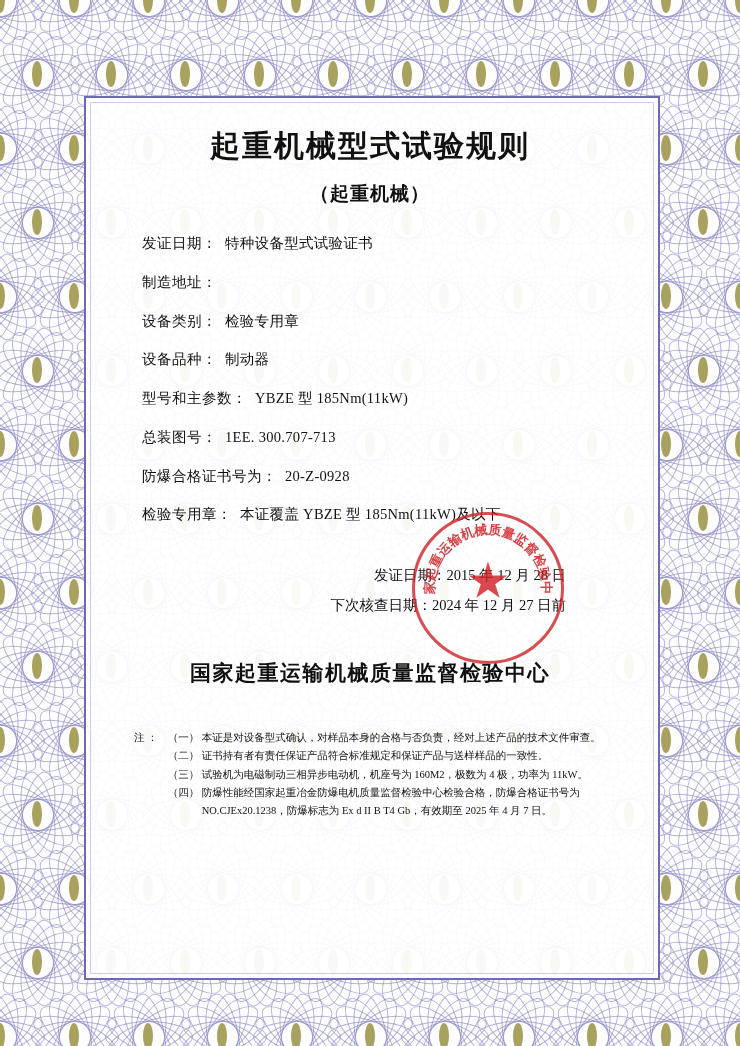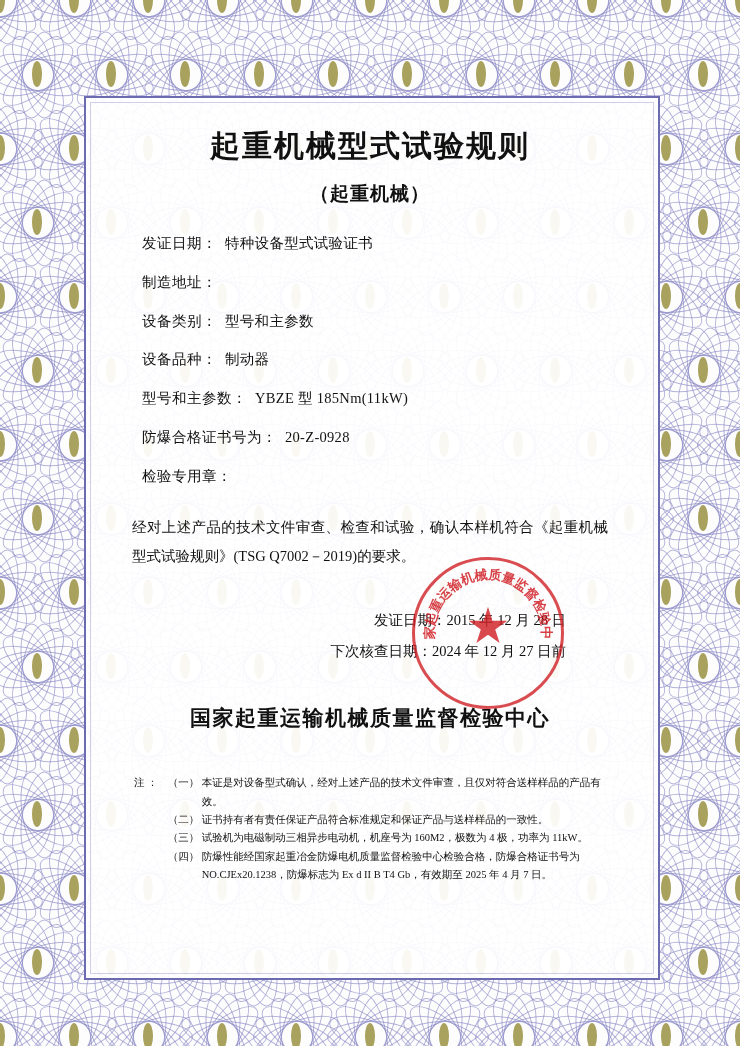--- a/index.html
+++ b/index.html
@@ -2172,40 +2172,44 @@
     <div class="fields">
       <div class="field-row">
         <span class="field-label">发证日期：</span>
         <span class="field-value">特种设备型式试验证书</span>
       </div>
       <div class="field-row">
         <span class="field-label">制造地址：</span>
       </div>
       <div class="field-row">
         <span class="field-label">设备类别：</span>
-        <span class="field-value">型号和主参数</span>
+        <span class="field-value">检验专用章</span>
       </div>
       <div class="field-row">
         <span class="field-label">设备品种：</span>
         <span class="field-value">制动器</span>
       </div>
       <div class="field-row">
         <span class="field-label">型号和主参数：</span>
         <span class="field-value">YBZE 型 185Nm(11kW)</span>
       </div>
       <div class="field-row">
+        <span class="field-label">总装图号：</span>
+        <span class="field-value">1EE. 300.707-713</span>
+      </div>
+      <div class="field-row">
         <span class="field-label">防爆合格证书号为：</span>
         <span class="field-value">20-Z-0928</span>
       </div>
       <div class="field-row">
         <span class="field-label">检验专用章：</span>
+        <span class="field-value">本证覆盖 YBZE 型 185Nm(11kW)及以下</span>
       </div>
     </div>
 
-    <div class="statement">经对上述产品的技术文件审查、检查和试验，确认本样机符合《起重机械型式试验规则》(TSG Q7002－2019)的要求。</div>
 
     <div class="dates">
       <div class="seal">
         <div class="seal-ring"></div>
         <svg viewBox="0 0 152 152" width="152" height="152" aria-hidden="true">
           <defs>
             <path id="arcPath" d="M 22,76 A 54,54 0 0 1 130,76"></path>
           </defs>
           <text>
             <textPath href="#arcPath" startOffset="50%" text-anchor="middle">国家起重运输机械质量监督检验中心</textPath>
@@ -2221,21 +2225,21 @@
 
     <div class="notes">
       <div class="notes-wrap">
         <div class="notes-head">
           <span>注</span>
           <span class="notes-colon">：</span>
         </div>
         <div style="flex:1">
           <div class="note-item">
             <span class="note-idx">（一）</span>
-            <span class="note-text">本证是对设备型式确认，经对上述产品的技术文件审查，且仅对符合送样样品的产品有效。</span>
+            <span class="note-text">本证是对设备型式确认，对样品本身的合格与否负责，经对上述产品的技术文件审查。</span>
           </div>
           <div class="note-item">
             <span class="note-idx">（二）</span>
             <span class="note-text">证书持有者有责任保证产品符合标准规定和保证产品与送样样品的一致性。</span>
           </div>
           <div class="note-item">
             <span class="note-idx">（三）</span>
             <span class="note-text">试验机为电磁制动三相异步电动机，机座号为 160M2，极数为 4 极，功率为 11kW。</span>
           </div>
           <div class="note-item">

